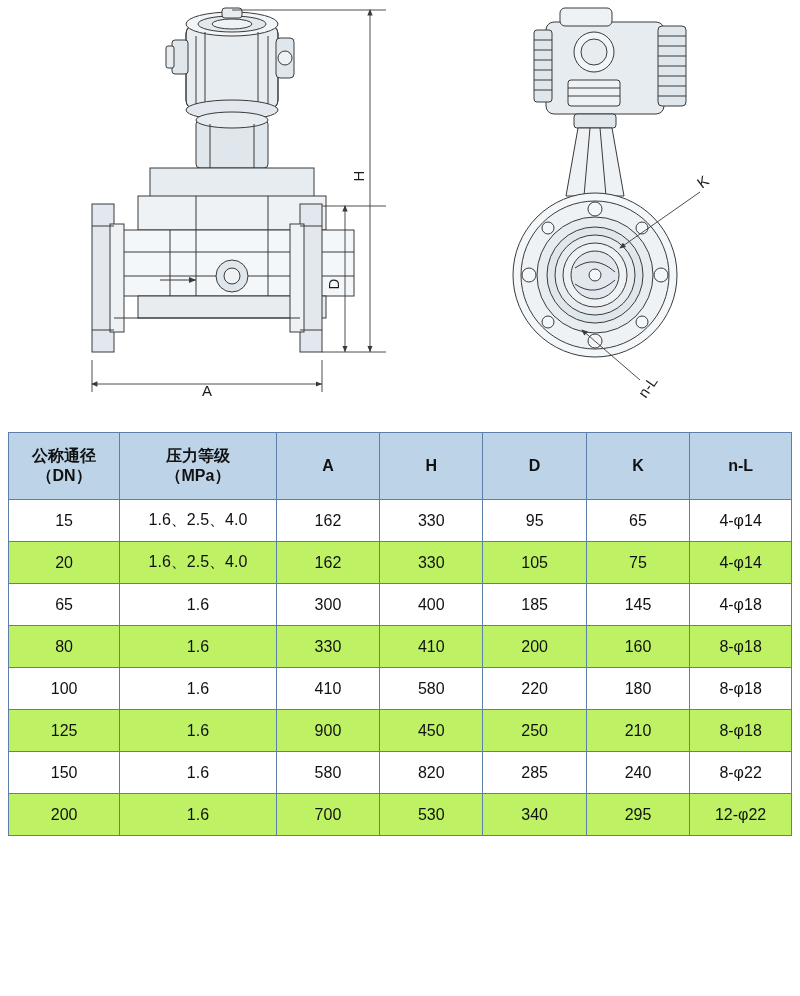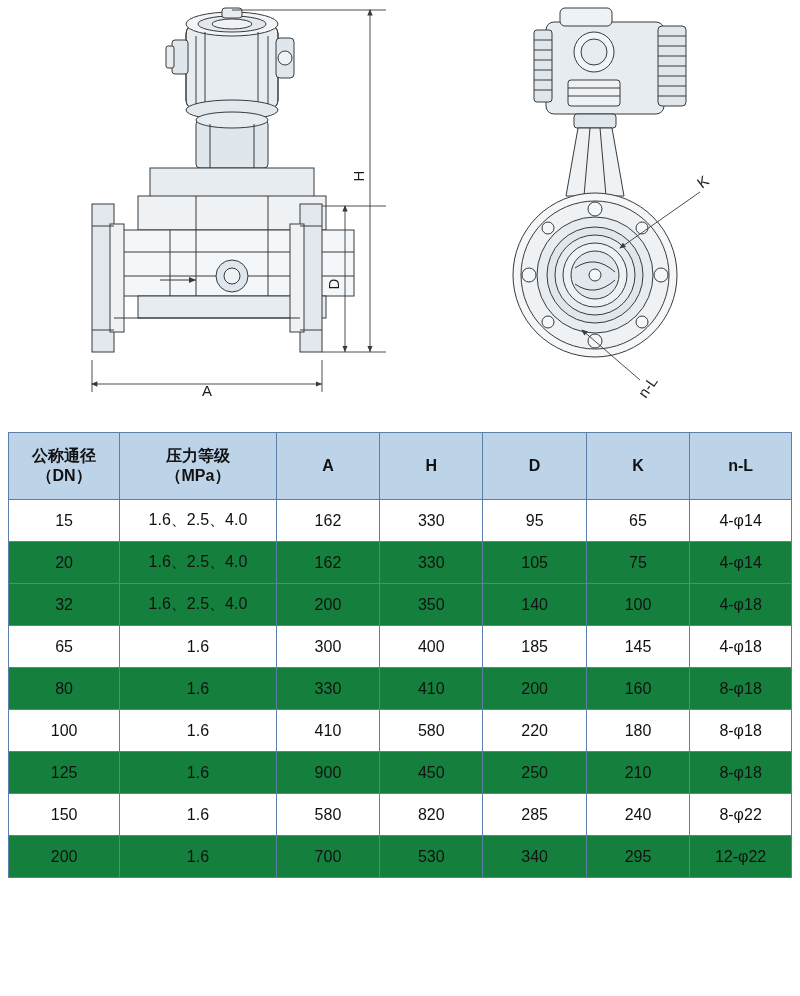--- a/index.html
+++ b/index.html
@@ -53,21 +53,21 @@
     font-weight: bold;
     height: 66px;
     font-size: 16px;
     line-height: 1.25;
   }
   table.spec tbody tr.odd td {
     background: #ffffff;
     margin-top: 13px;
   }
   table.spec tbody tr.even td {
-    background: #15803d;
+    background: #bef264;
   }
   .col-dn   { width: 14.2%; }
   .col-mpa  { width: 20.0%; }
   .col-a    { width: 13.2%; }
   .col-h    { width: 13.2%; }
   .col-d    { width: 13.2%; }
   .col-k    { width: 13.2%; }
   .col-nl   { width: 13.0%; }
 
   .hdr-two-line span { display: block; }
@@ -291,29 +291,20 @@
       </tr>
       <tr class="even">
         <td>20</td>
         <td>1.6、2.5、4.0</td>
         <td>162</td>
         <td>330</td>
         <td>105</td>
         <td>75</td>
         <td>4-φ14</td>
       </tr>
-      <tr class="even">
-        <td>32</td>
-        <td>1.6、2.5、4.0</td>
-        <td>200</td>
-        <td>350</td>
-        <td>140</td>
-        <td>100</td>
-        <td>4-φ18</td>
-      </tr>
       <tr class="odd">
         <td>65</td>
         <td>1.6</td>
         <td>300</td>
         <td>400</td>
         <td>185</td>
         <td>145</td>
         <td>4-φ18</td>
       </tr>
       <tr class="even">

